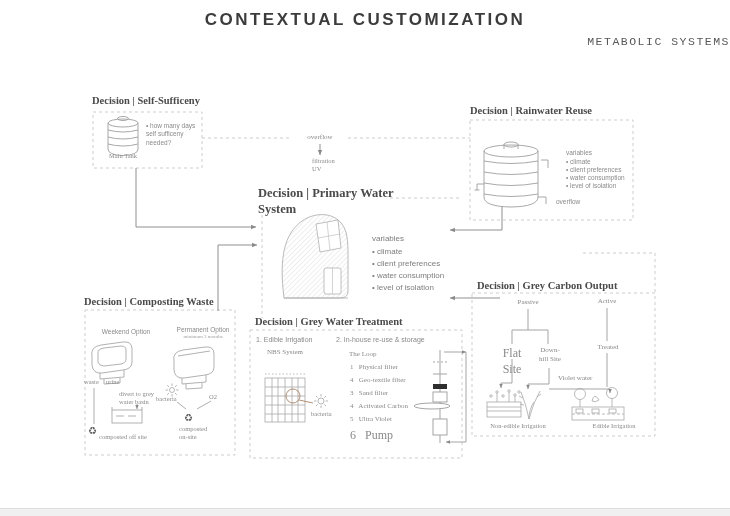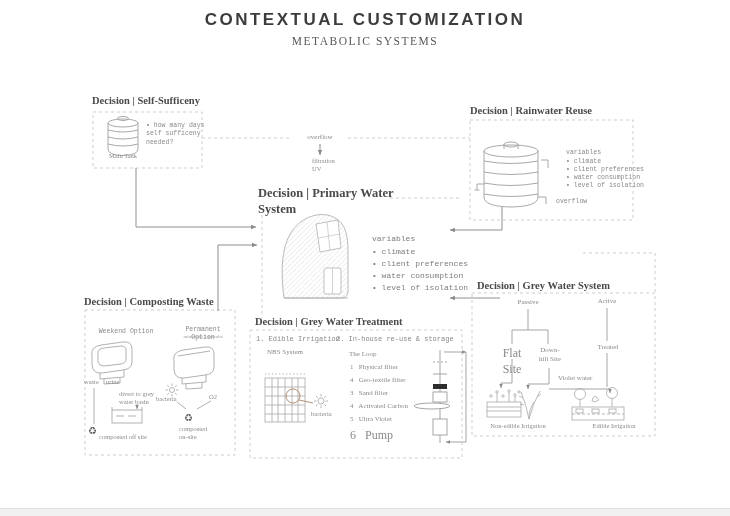--- a/index.html
+++ b/index.html
@@ -1,27 +1,27 @@
 <!DOCTYPE html>
 <html><head>
 <meta charset="utf-8">
 <style>
   *{margin:0;padding:0;box-sizing:border-box}
   html,body{width:730px;height:516px}
   body{position:relative;background:#fff;overflow:hidden;font-family:"Liberation Serif",serif}
   .abs{position:absolute}
   .t{position:absolute;color:#8a8a8a;font-size:6.5px;line-height:1.3;white-space:pre-line}
-  .sans{font-family:Liberation Mono, monospace}
+  .sans{font-family:Liberation Sans, sans-serif}
   .serif{font-family:"Liberation Serif",serif}
   .c{text-align:center}
   .pre{white-space:pre}
   .hd{position:absolute;color:#4a4a4a;font-weight:bold;font-size:10.5px;font-family:"Liberation Serif",serif;white-space:pre-line}
   .hd-lg{font-size:12.5px;line-height:1.25}
   #title{position:absolute;left:0;right:0;top:10px;text-align:center;font-family:"Liberation Sans",sans-serif;font-weight:bold;font-size:17px;letter-spacing:2.5px;color:#3c3c3c}
-  #subtitle{position:absolute;left:0;right:0;top:35px;text-align:center;font-family:Liberation Serif, serif;font-size:11.5px;letter-spacing:1.5px;color:#585858}
+  #subtitle{position:absolute;left:0;right:0;top:35px;text-align:right;font-family:Liberation Mono, monospace;font-size:11.5px;letter-spacing:1.5px;color:#585858}
   #page-edge{position:absolute;left:0;right:0;bottom:0;height:8px;background:#f0f0f0;border-top:1px solid #dedede}
 </style>
 </head>
 <body>
 
 <svg class="abs" width="730" height="516" viewBox="0 0 730 516" style="left:0;top:0">
   <defs>
     <marker id="ar" viewBox="0 0 10 10" refX="9" refY="5" markerWidth="5.5" markerHeight="5.5" orient="auto-start-reverse">
       <path d="M0,1 L9,5 L0,9 z" fill="#8a8a8a"></path>
     </marker>
@@ -272,21 +272,21 @@
 <div class="t sans" style="left:336px;top:335px;font-size:7px">2. In-house re-use &amp; storage</div>
 <div class="t serif" style="left:349px;top:350px;font-size:7px">The Loop</div>
 <div class="t serif pre" style="left:350px;top:363px;font-size:7px">1   Physical filter</div>
 <div class="t serif pre" style="left:350px;top:376px;font-size:7px">4   Geo-textile filter</div>
 <div class="t serif pre" style="left:350px;top:389px;font-size:7px">3   Sand filter</div>
 <div class="t serif pre" style="left:350px;top:402px;font-size:7px">4   Activated Carbon</div>
 <div class="t serif pre" style="left:350px;top:415px;font-size:7px">5   Ultra Violet</div>
 <div class="t serif pre" style="left:350px;top:428px;font-size:12px">6   Pump</div>
 <div class="t serif" style="left:311px;top:410px">bacteria</div>
 
-<div class="hd" style="left:477px;top:280px">Decision | Grey Water System</div>
+<div class="hd" style="left:477px;top:280px">Decision | Grey Carbon Output</div>
 <div class="t serif c" style="left:508px;top:298px;width:40px;font-size:7px">Passive</div>
 <div class="t serif c" style="left:589px;top:297px;width:36px;font-size:7px">Active</div>
 <div class="t serif c" style="left:497px;top:346px;width:30px;font-size:12px">Flat Site</div>
 <div class="t serif c" style="left:533px;top:346px;width:34px;font-size:7px">Down-
 hill Site</div>
 <div class="t serif c" style="left:593px;top:343px;width:30px;font-size:7px">Treated</div>
 <div class="t serif" style="left:558px;top:374px;font-size:7px">Violet water</div>
 <div class="t serif c" style="left:484px;top:422px;width:68px">Non-edible Irrigation</div>
 <div class="t serif c" style="left:586px;top:422px;width:56px">Edible Irrigation</div>
 

